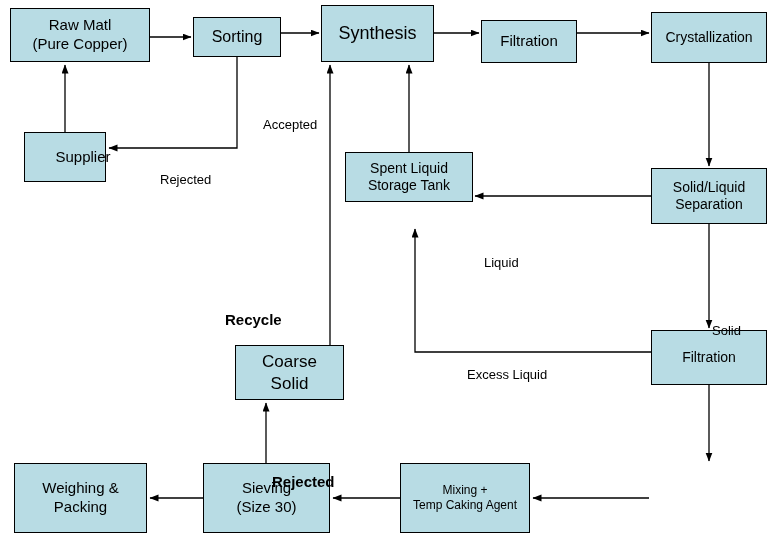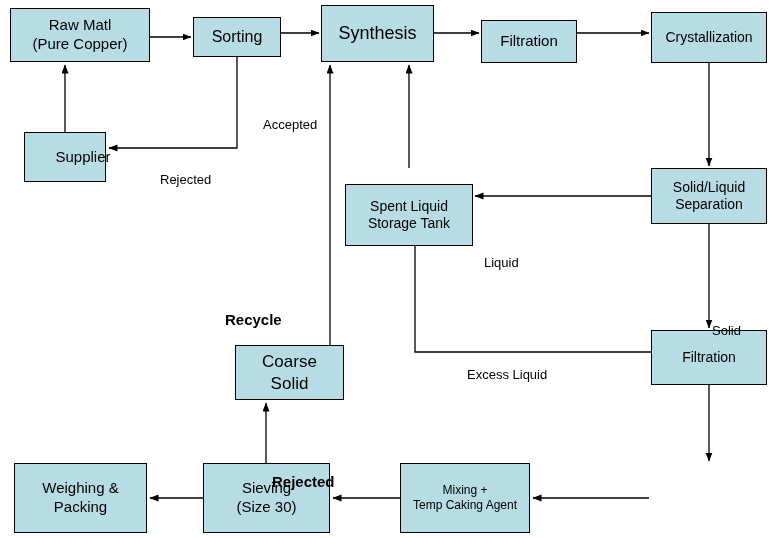--- a/index.html
+++ b/index.html
@@ -78,21 +78,21 @@
     <line class="connector" x1="266" y1="463" x2="266" y2="403" marker-end="url(#ah)"></line>
   </svg>
 
   <div class="node" style="left:10px;  top:8px;   width:140px; height:54px; font-size:15px;">Raw Matl
 (Pure Copper)</div>
   <div class="node" style="left:193px; top:17px;  width:88px;  height:40px; font-size:16px;">Sorting</div>
   <div class="node" style="left:321px; top:5px;   width:113px; height:57px; font-size:18px;">Synthesis</div>
   <div class="node" style="left:481px; top:12px;  width:96px;  height:43px; font-size:15px;margin-top:8px;">Filtration</div>
   <div class="node" style="left:651px; top:12px;  width:116px; height:51px; font-size:14px;">Crystallization</div>
   <div class="node" style="left:24px;  top:132px; width:82px;  height:50px; font-size:15px;padding-left:36px;">Supplier</div>
-  <div class="node" style="left:345px; top:184px; width:128px; height:62px; font-size:14px;">Spent Liquid
+  <div class="node" style="left:345px; top:152px; width:128px; height:50px; font-size:14px;">Spent Liquid
 Storage Tank</div>
   <div class="node" style="left:651px; top:168px; width:116px; height:56px; font-size:14px;">Solid/Liquid
 Separation</div>
   <div class="node" style="left:651px; top:330px; width:116px; height:55px; font-size:14px;">Filtration</div>
   <div class="node" style="left:235px; top:345px; width:109px; height:55px; font-size:17px;">Coarse
 Solid</div>
   <div class="node" style="left:400px; top:463px; width:130px; height:70px; font-size:12px;">Mixing +
 Temp Caking Agent</div>
   <div class="node" style="left:203px; top:463px; width:127px; height:70px; font-size:15px;">Sieving
 (Size 30)</div>

